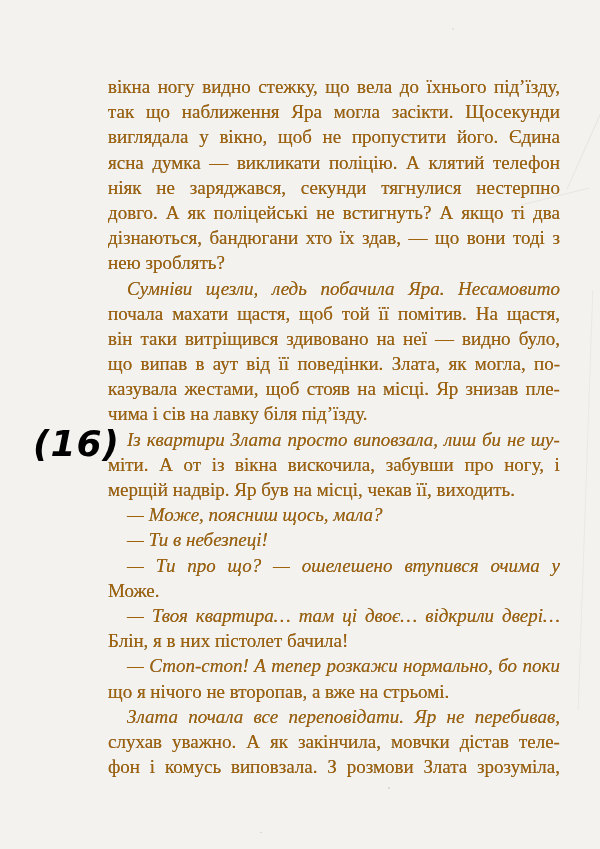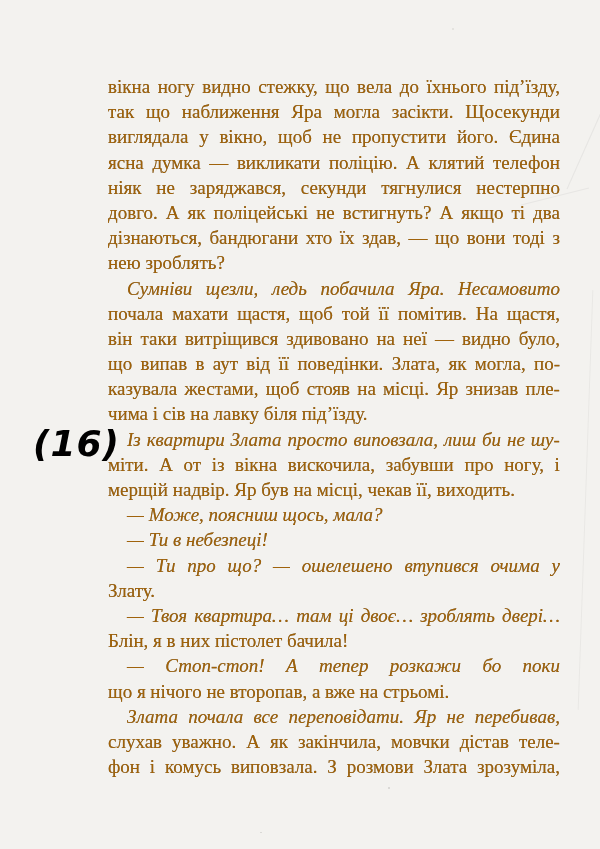--- a/index.html
+++ b/index.html
@@ -267,38 +267,39 @@
         <span>—</span>
         <span>Ти</span>
         <span>про</span>
         <span>що?</span>
         <span>—</span>
         <span>ошелешено</span>
         <span>втупився</span>
         <span>очима</span>
         <span>у</span>
       </div>
-      <div class="line">Злату.</div>
+      <div class="line">Може.</div>
       <div class="line j ind">
         <span>—</span>
         <span>Твоя</span>
         <span>квартира…</span>
         <span>там</span>
         <span>ці</span>
         <span>двоє…</span>
-        <span>зроблять</span>
+        <span>відкрили</span>
         <span>двері…</span>
       </div>
       <div class="line">Блін, я в них пістолет бачила!</div>
       <div class="line j ind">
         <span>—</span>
         <span>Стоп-стоп!</span>
         <span>А</span>
         <span>тепер</span>
         <span>розкажи</span>
+        <span>нормально,</span>
         <span>бо</span>
         <span>поки</span>
       </div>
       <div class="line">що я нічого не второпав, а вже на стрьомі.</div>
       <div class="line j ind">
         <span>Злата</span>
         <span>почала</span>
         <span>все</span>
         <span>переповідати.</span>
         <span>Яр</span>

